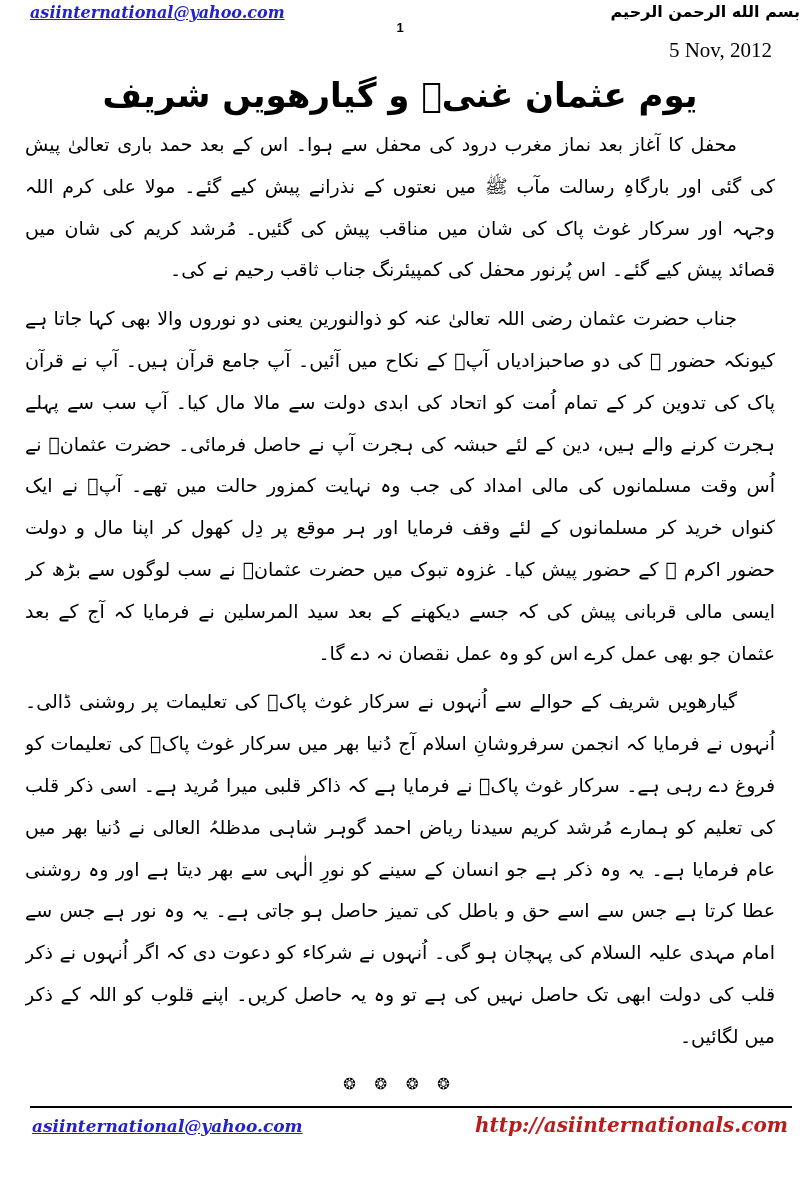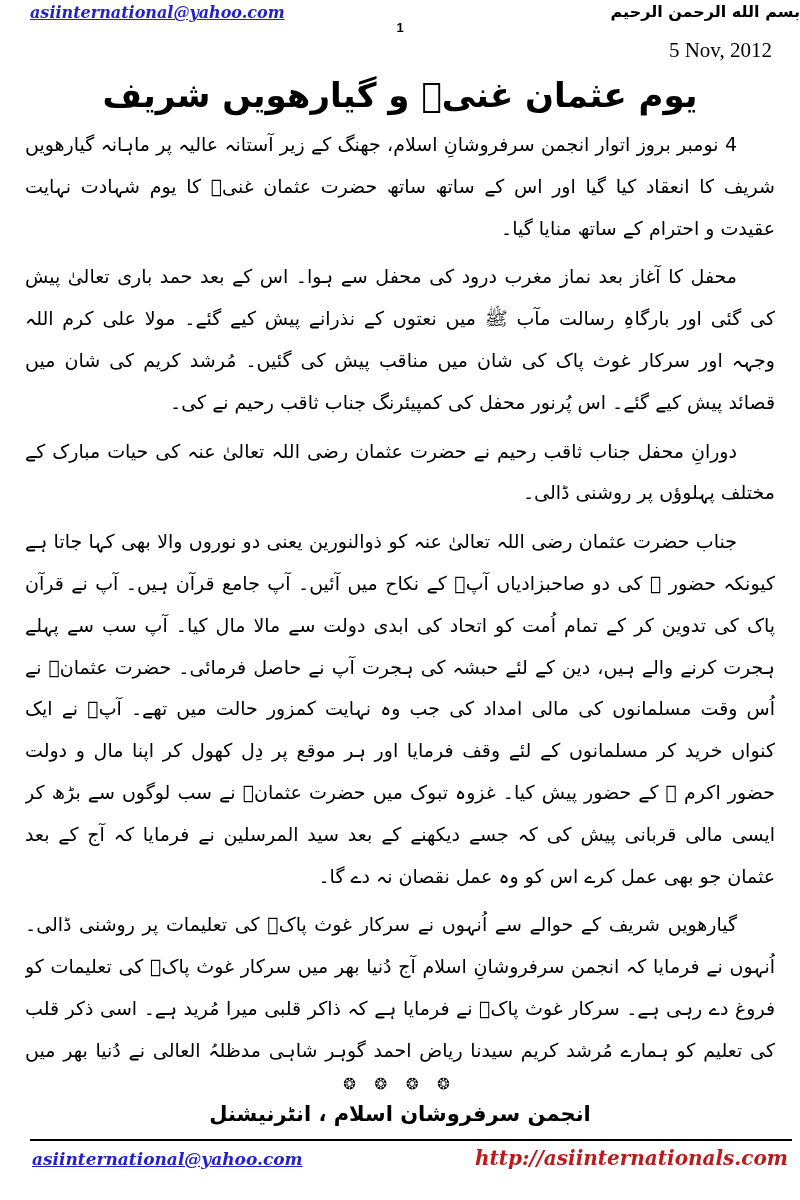--- a/index.html
+++ b/index.html
@@ -117,32 +117,29 @@
 
   <div class="bismillah">بسم الله الرحمن الرحيم</div>
 
   <div class="page-number">1</div>
 
   <div class="date">5 Nov, 2012</div>
 
   <h1 class="doc-title">یوم عثمان غنیؓ  و  گیارھویں شریف</h1>
 
   <div class="body-text">
-    <p>4 نومبر بروز اتوار انجمن سرفروشانِ اسلام، جھنگ کے زیر آستانہ عالیہ پر ماہانہ گیارھویں شریف کا انعقاد کیا گیا اور اس کے ساتھ ساتھ حضرت عثمان غنیؓ کا یوم شہادت نہایت عقیدت و احترام کے ساتھ منایا گیا۔</p>
     <p>محفل کا آغاز بعد نماز مغرب درود کی محفل سے ہوا۔ اس کے بعد حمد باری تعالیٰ پیش کی گئی اور بارگاہِ رسالت مآب ﷺ میں نعتوں کے نذرانے پیش کیے گئے۔ مولا علی کرم اللہ وجہہ اور سرکار غوث پاک کی شان میں مناقب پیش کی گئیں۔ مُرشد کریم کی شان میں قصائد پیش کیے گئے۔ اس پُرنور محفل کی کمپیئرنگ جناب ثاقب رحیم نے کی۔</p>
-    <p>دورانِ محفل جناب ثاقب رحیم نے حضرت عثمان رضی اللہ تعالیٰ عنہ کی حیات مبارک کے مختلف پہلوؤں پر روشنی ڈالی۔</p>
     <p>جناب حضرت عثمان رضی اللہ تعالیٰ عنہ کو ذوالنورین یعنی دو نوروں والا بھی کہا جاتا ہے کیونکہ حضور ﷺ کی دو صاحبزادیاں آپؓ کے نکاح میں آئیں۔ آپ جامع قرآن ہیں۔ آپ نے قرآن پاک کی تدوین کر کے تمام اُمت کو اتحاد کی ابدی دولت سے مالا مال کیا۔ آپ سب سے پہلے ہجرت کرنے والے ہیں، دین کے لئے حبشہ کی ہجرت آپ نے حاصل فرمائی۔ حضرت عثمانؓ نے اُس وقت مسلمانوں کی مالی امداد کی جب وہ نہایت کمزور حالت میں تھے۔ آپؓ نے ایک کنواں خرید کر مسلمانوں کے لئے وقف فرمایا اور ہر موقع پر دِل کھول کر اپنا مال و دولت حضور اکرم ﷺ کے حضور پیش کیا۔ غزوہ تبوک میں حضرت عثمانؓ نے سب لوگوں سے بڑھ کر ایسی مالی قربانی پیش کی کہ جسے دیکھنے کے بعد سید المرسلین نے فرمایا کہ آج کے بعد عثمان جو بھی عمل کرے اس کو وہ عمل نقصان نہ دے گا۔</p>
     <p>گیارھویں شریف کے حوالے سے اُنہوں نے سرکار غوث پاکؒ کی تعلیمات پر روشنی ڈالی۔ اُنہوں نے فرمایا کہ انجمن سرفروشانِ اسلام آج دُنیا بھر میں سرکار غوث پاکؒ کی تعلیمات کو فروغ دے رہی ہے۔ سرکار غوث پاکؒ نے فرمایا ہے کہ ذاکر قلبی میرا مُرید ہے۔ اسی ذکر قلب کی تعلیم کو ہمارے مُرشد کریم سیدنا ریاض احمد گوہر شاہی مدظلہُ العالی نے دُنیا بھر میں عام فرمایا ہے۔ یہ وہ ذکر ہے جو انسان کے سینے کو نورِ الٰہی سے بھر دیتا ہے اور وہ روشنی عطا کرتا ہے جس سے اسے حق و باطل کی تمیز حاصل ہو جاتی ہے۔ یہ وہ نور ہے جس سے امام مہدی علیہ السلام کی پہچان ہو گی۔ اُنہوں نے شرکاء کو دعوت دی کہ اگر اُنہوں نے ذکر قلب کی دولت ابھی تک حاصل نہیں کی ہے تو وہ یہ حاصل کریں۔ اپنے قلوب کو اللہ کے ذکر میں لگائیں۔</p>
 
   </div>
 
   <div class="footer">
     <div class="ornaments">❂ ❂ ❂ ❂</div>
 
-    <div class="org-name">انجمن سرفروشان اسلام ، انٹرنیشنل</div>
 
     <hr class="footer-rule">
 
     <div class="footer-links">
       <a class="footer-email">asiinternational@yahoo.com</a>
       <a class="footer-url">http://asiinternationals.com</a>
     </div>
   </div>
 
 </div>

